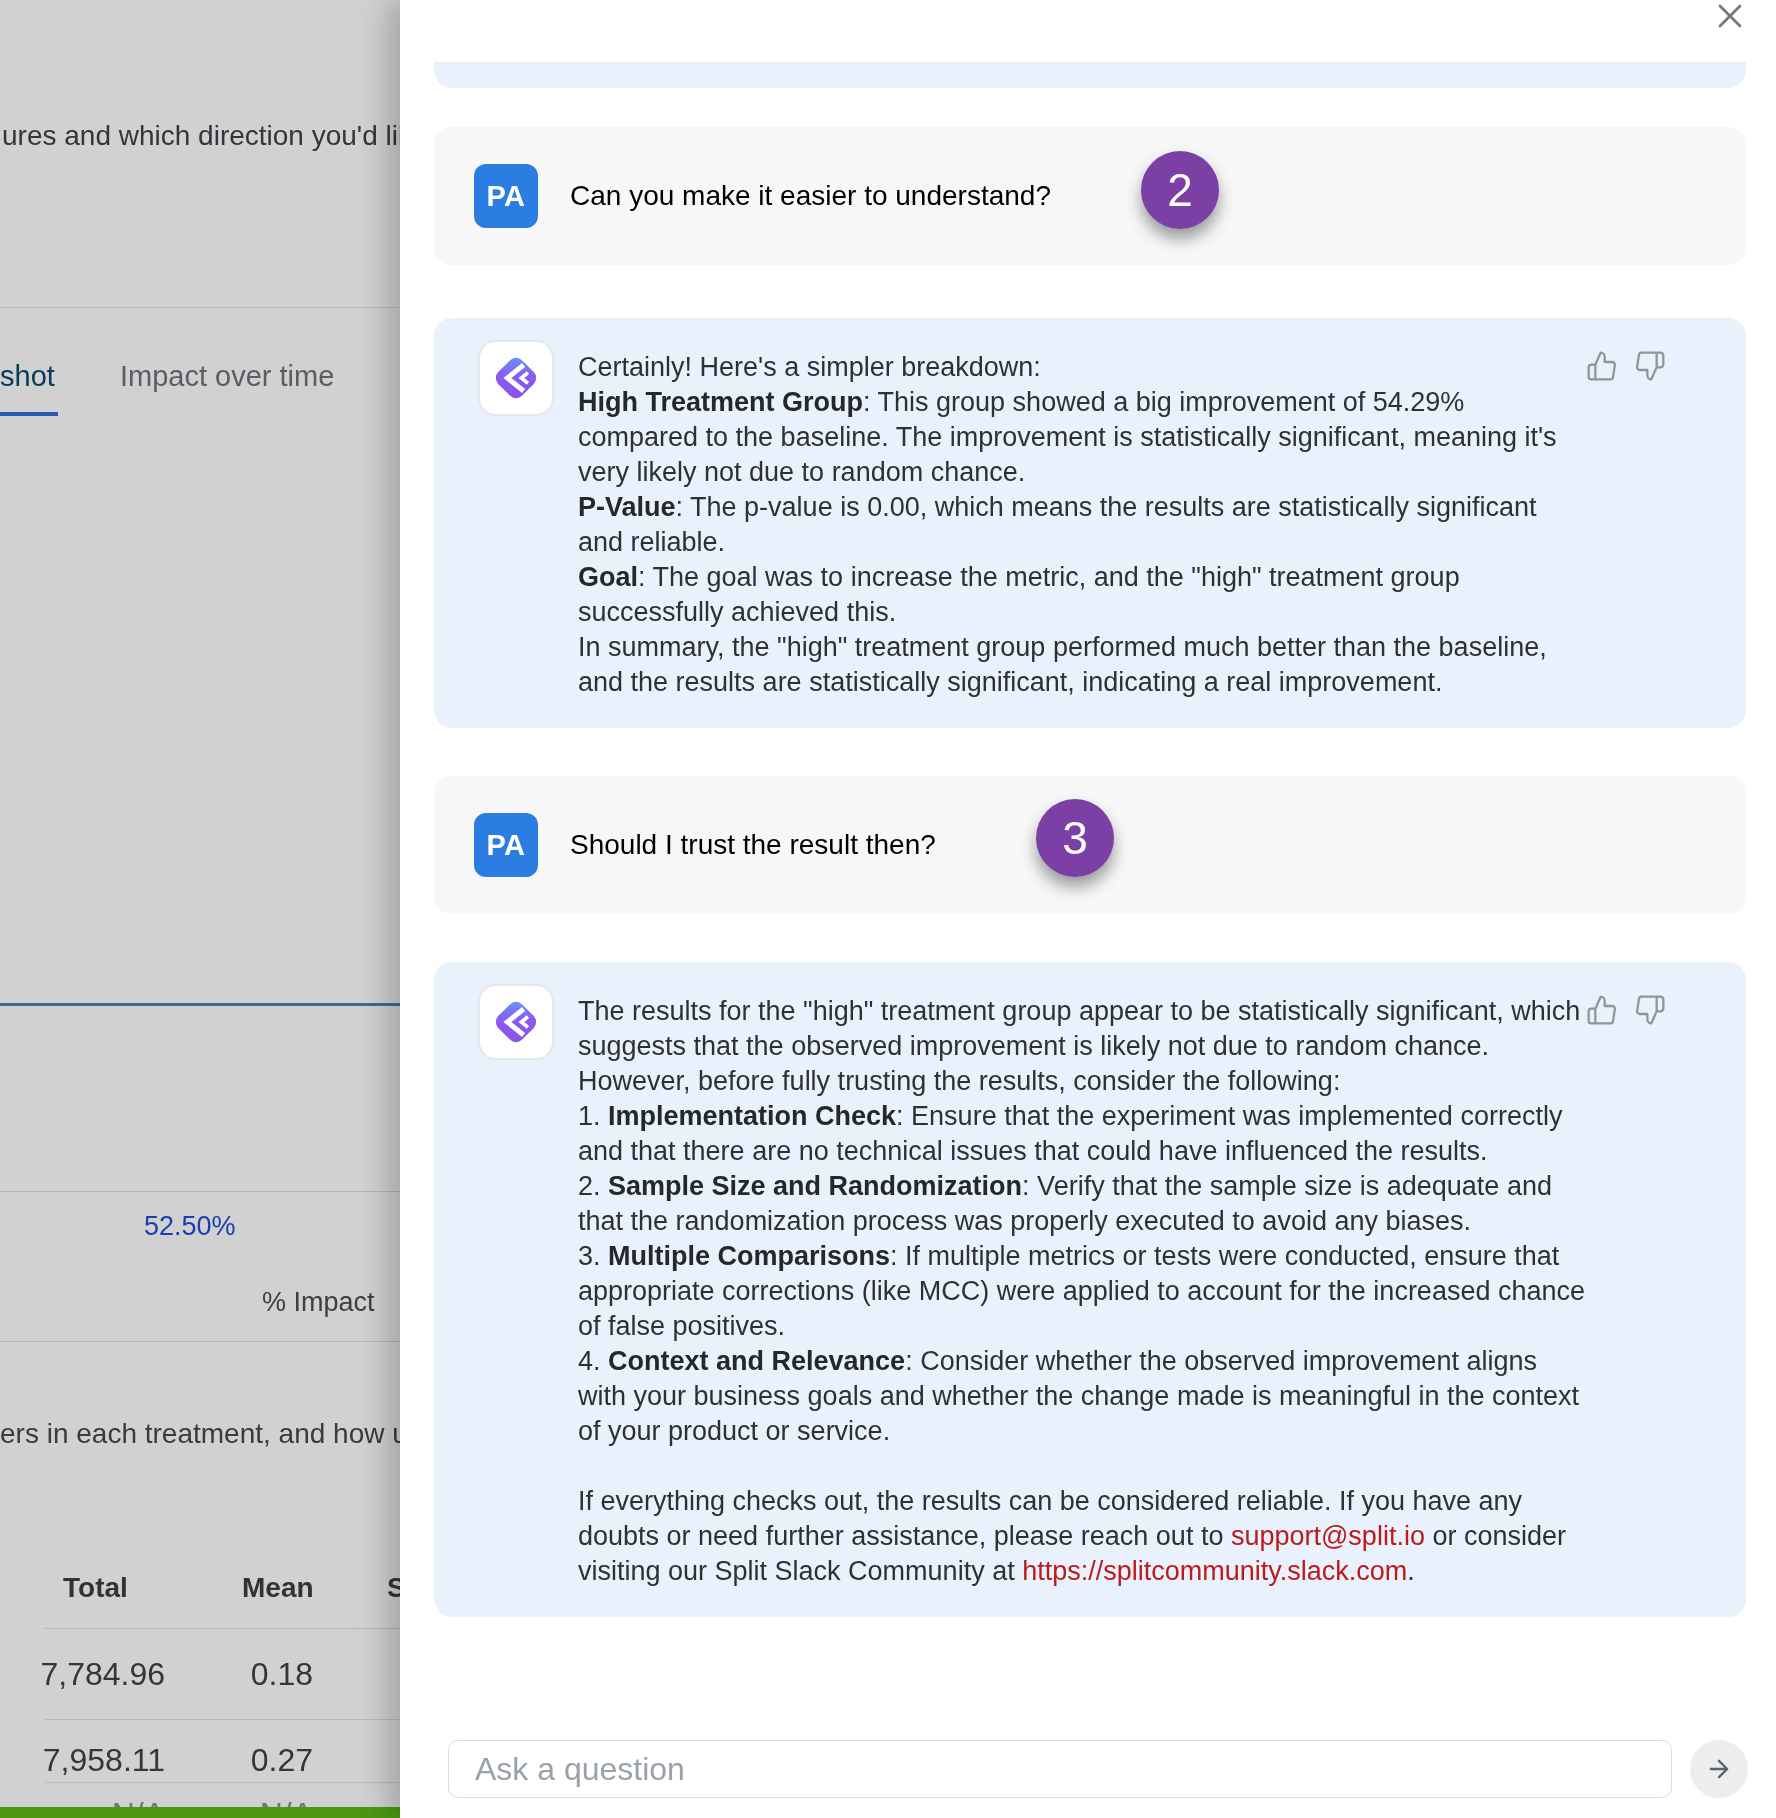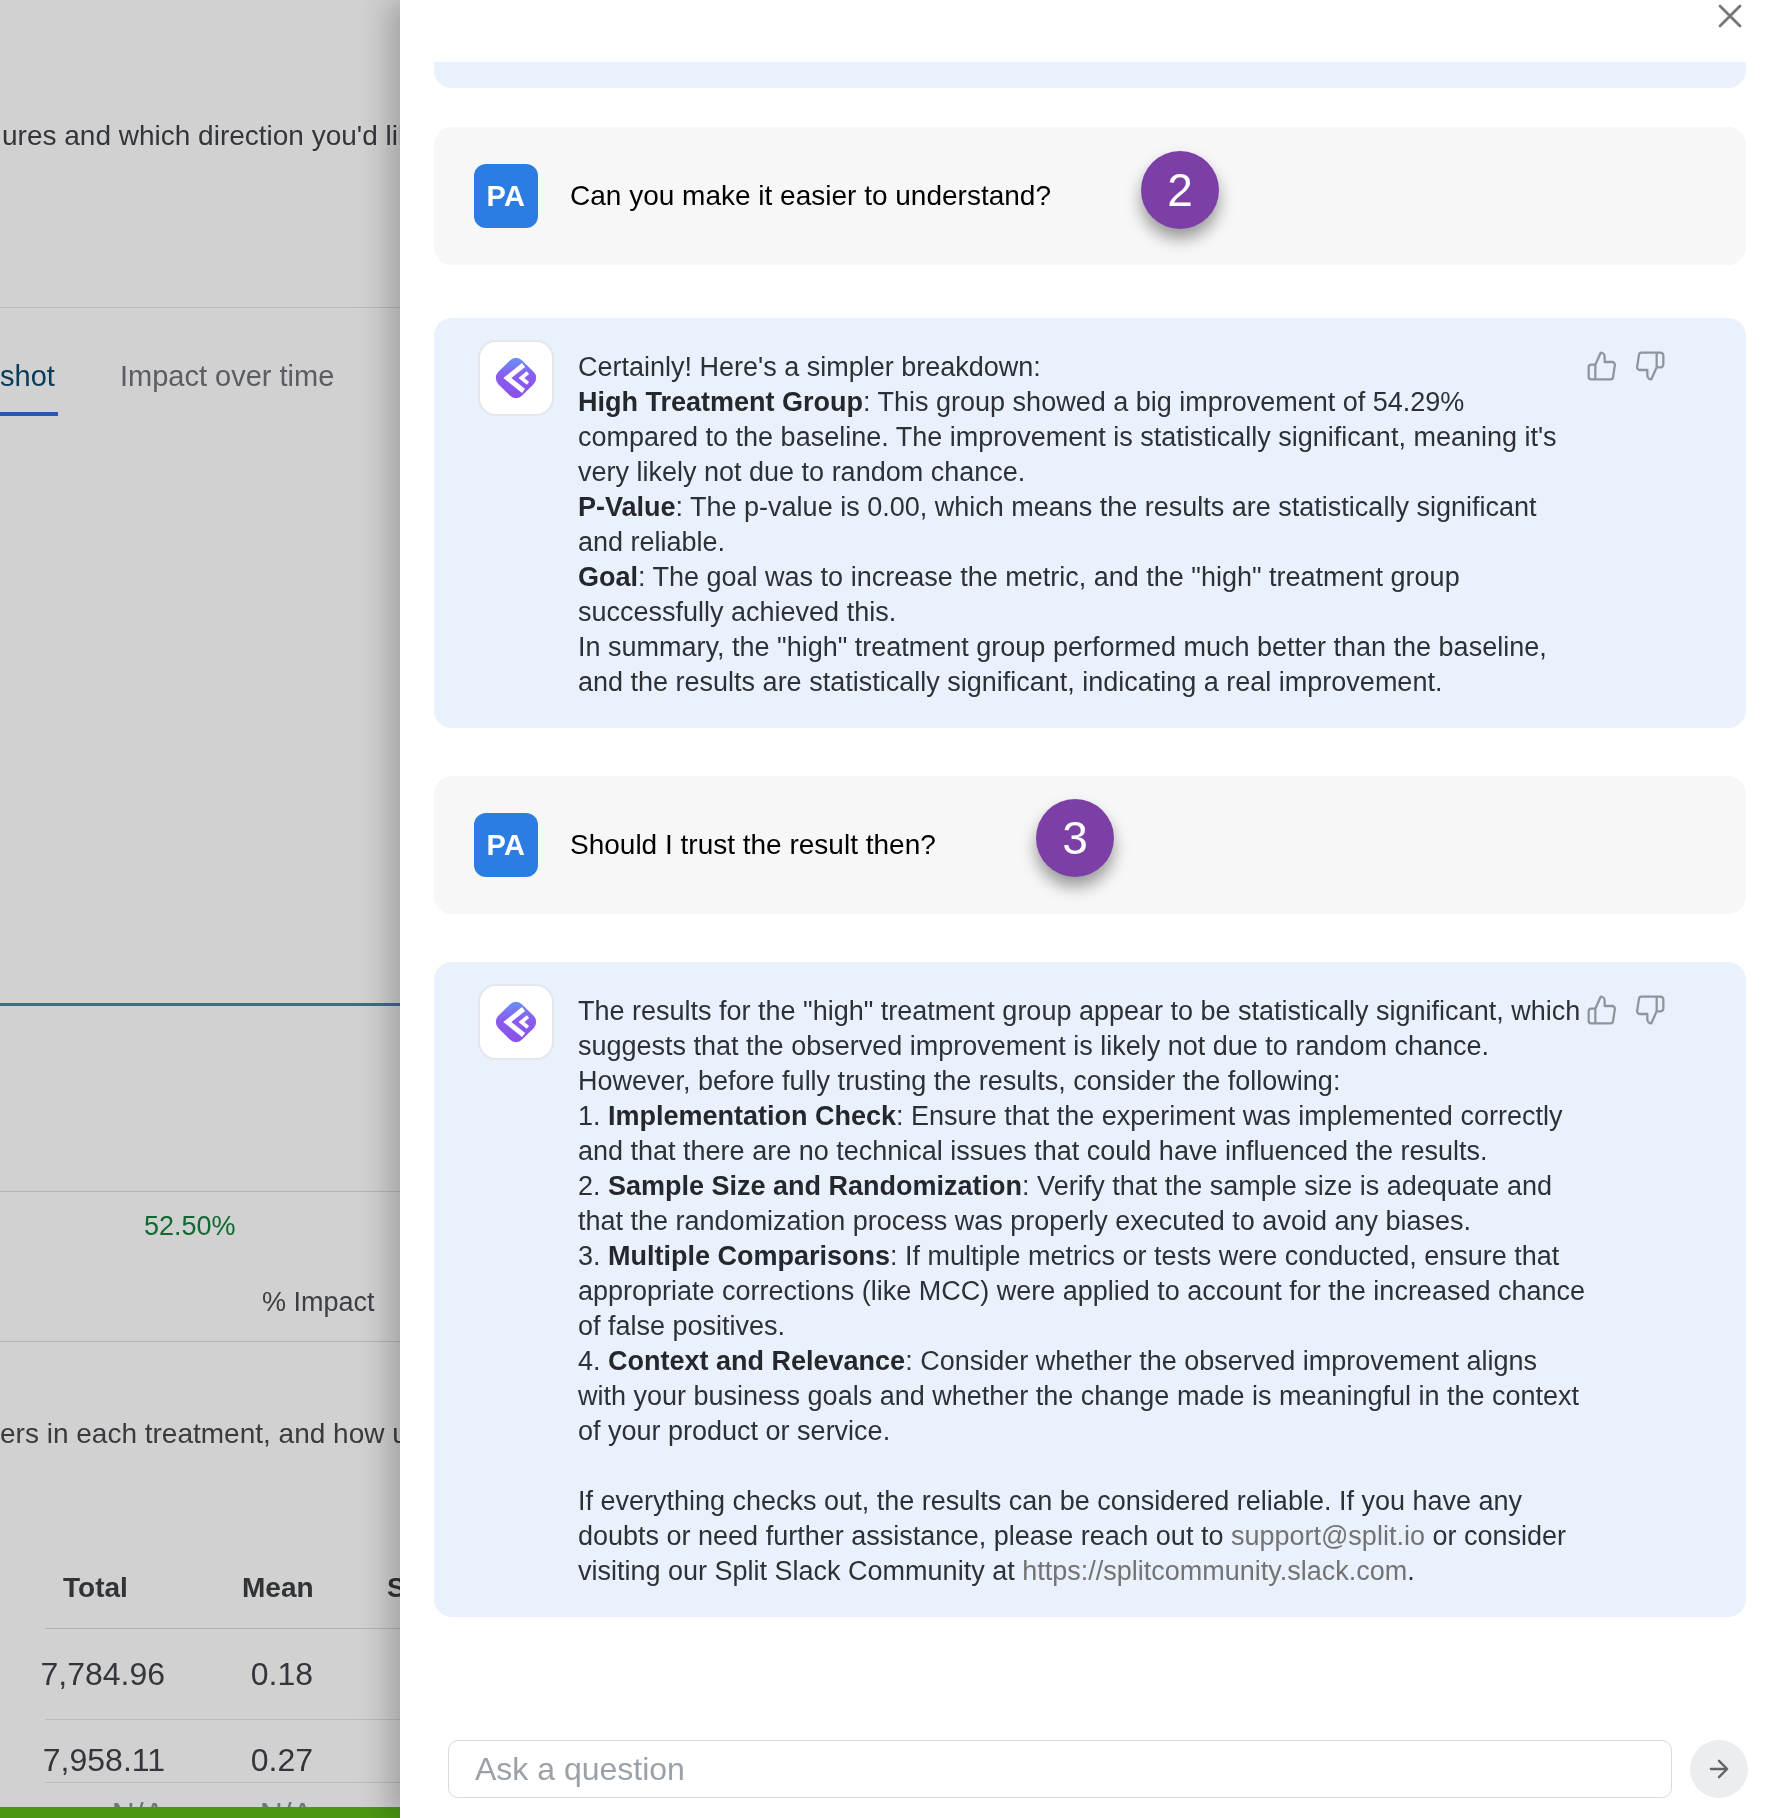--- a/index.html
+++ b/index.html
@@ -10,21 +10,21 @@
   
   .bg { position:absolute; inset:0; background:#ffffff; }
   .bg .abs { position:absolute; white-space:nowrap; }
   .bg-toptext { left:2px; top:120px; font-size:28px; color:#3f4348; }
   .bg-div1 { left:0; top:307px; width:420px; height:1px; background:#e3e4e6; }
   .bg-tab-active { left:0; top:360px; font-size:29px; color:#0c4a6e; }
   .bg-tab-underline { left:0; top:412px; width:58px; height:4px; background:#2e6fd0; }
   .bg-tab2 { left:120px; top:360px; font-size:29px; color:#6e737a; }
   .bg-blueline { left:0; top:1003px; width:420px; height:3px; background:#4f81b8; }
   .bg-line2 { left:0; top:1191px; width:420px; height:1px; background:#dcdddf; }
-  .bg-stat { left:144px; top:1211px; font-size:27px; color:#15803d; }
+  .bg-stat { left:144px; top:1211px; font-size:27px; color:#1d4ed8; }
   .bg-impact { left:262px; top:1287px; font-size:27px; color:#4a4e53; }
   .bg-line3 { left:0; top:1341px; width:420px; height:1px; background:#dcdddf; }
   .bg-caption { left:0; top:1418px; font-size:28px; color:#46494e; }
   .bg-th { top:1572px; font-size:28px; font-weight:bold; color:#3c4044; }
   .bg-th-total { left:63px; } .bg-th-mean { left:242px; } .bg-th-std { left:387px; }
   .bg-hdiv { left:45px; top:1628px; width:375px; height:1px; background:#d7d9db; }
   .bg-td { font-size:32px; color:#3f4348; text-align:right; display:inline-block; }
   .col-total { left:30px; width:135px; } .col-mean { left:193px; width:120px; }
   .row1 { top:1656px; } .rdiv1 { left:45px; top:1719px; width:375px; height:1px; background:#e4e5e7; }
   .row2 { top:1742px; } .rdiv2 { left:45px; top:1782px; width:375px; height:1px; background:#e4e5e7; }
@@ -59,21 +59,21 @@
     justify-content:center; box-shadow:0 10px 16px rgba(0,0,0,0.38); }
   .badge2 { left:707px; top:24px; } .badge3 { left:602px; top:23px; }
 
   .bubble.asst { display:flex; gap:24px; padding:22px 80px 28px 44px; }
   .icon-card { width:76px; height:76px; flex:0 0 76px; border-radius:18px; background:#fff;
     border:2px solid #e4e7ec; display:flex; align-items:center; justify-content:center; }
   .msg-col { flex:1; display:flex; }
   .msg-body { font-size:27px; line-height:35px; color:#2d3136; white-space:pre-wrap;
     padding-top:10px; }
   .msg-body strong { font-weight:bold; color:#24272b; }
-  .lnk { color:#737373; text-decoration:none; cursor:pointer; }
+  .lnk { color:#b91c1c; text-decoration:none; cursor:pointer; }
   .feedback { display:flex; justify-content:flex-end; gap:16px; padding-top:10px; }
   .fb-icon { width:32px; height:32px; cursor:pointer; }
 
   .input-row { position:absolute; bottom:18px; left:48px; right:28px; height:60px; }
   .ask-input { position:absolute; left:0; top:0; width:1224px; height:58px;
     border:1px solid #d8dbdf; border-radius:10px; font-size:32px; color:#2d3136;
     padding:0 26px; outline:none; font-family:"Liberation Sans", sans-serif; }
   .ask-input::placeholder { color:#9ba1a8; }
   .send-btn { position:absolute; right:0; top:0; width:58px; height:58px; border-radius:50%;
     background:#ebedef; border:none; display:flex; align-items:center; justify-content:center;

